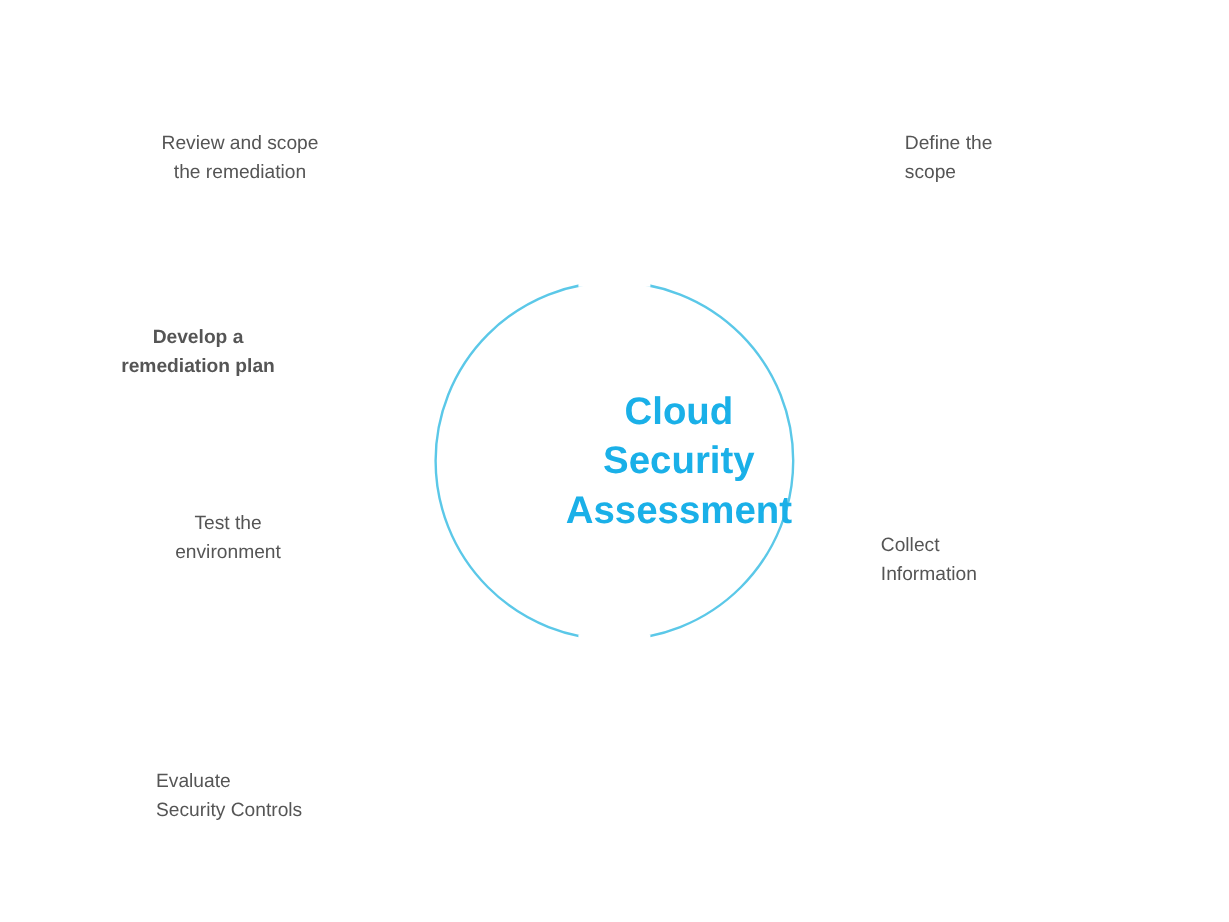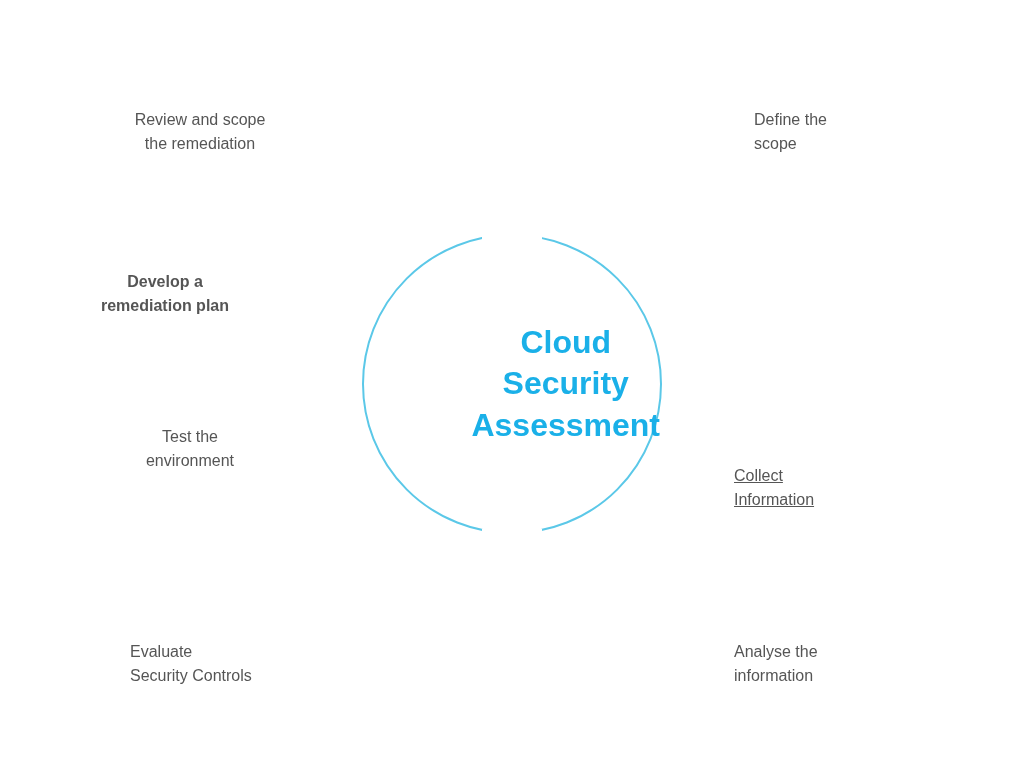--- a/index.html
+++ b/index.html
@@ -118,25 +118,24 @@
     
     .label-center-left {
       top: 425px;
       left: 90px;
       width: 200px;
       text-align: center;
     }
 
     
     .label-center-right {
-      top: 464px;
+      top: 443px;
       right: 90px;
       width: 200px;
       text-align: left;
-      text-decoration: underline;
     }
 
     
     .label-bottom-left {
       bottom: 80px;
       left: 130px;
       width: 220px;
       text-align: left;
     }
 
@@ -187,18 +186,14 @@
   <div class="label label-center-right">
     <span>Collect</span><br>
     <span>Information</span>
   </div>
 
   <div class="label label-bottom-left">
     <span>Evaluate</span><br>
     <span>Security Controls</span>
   </div>
 
-  <div class="label label-bottom-right">
-    <span>Analyse the</span><br>
-    <span>information</span>
-  </div>
 
 </div>
 
 </body></html>

